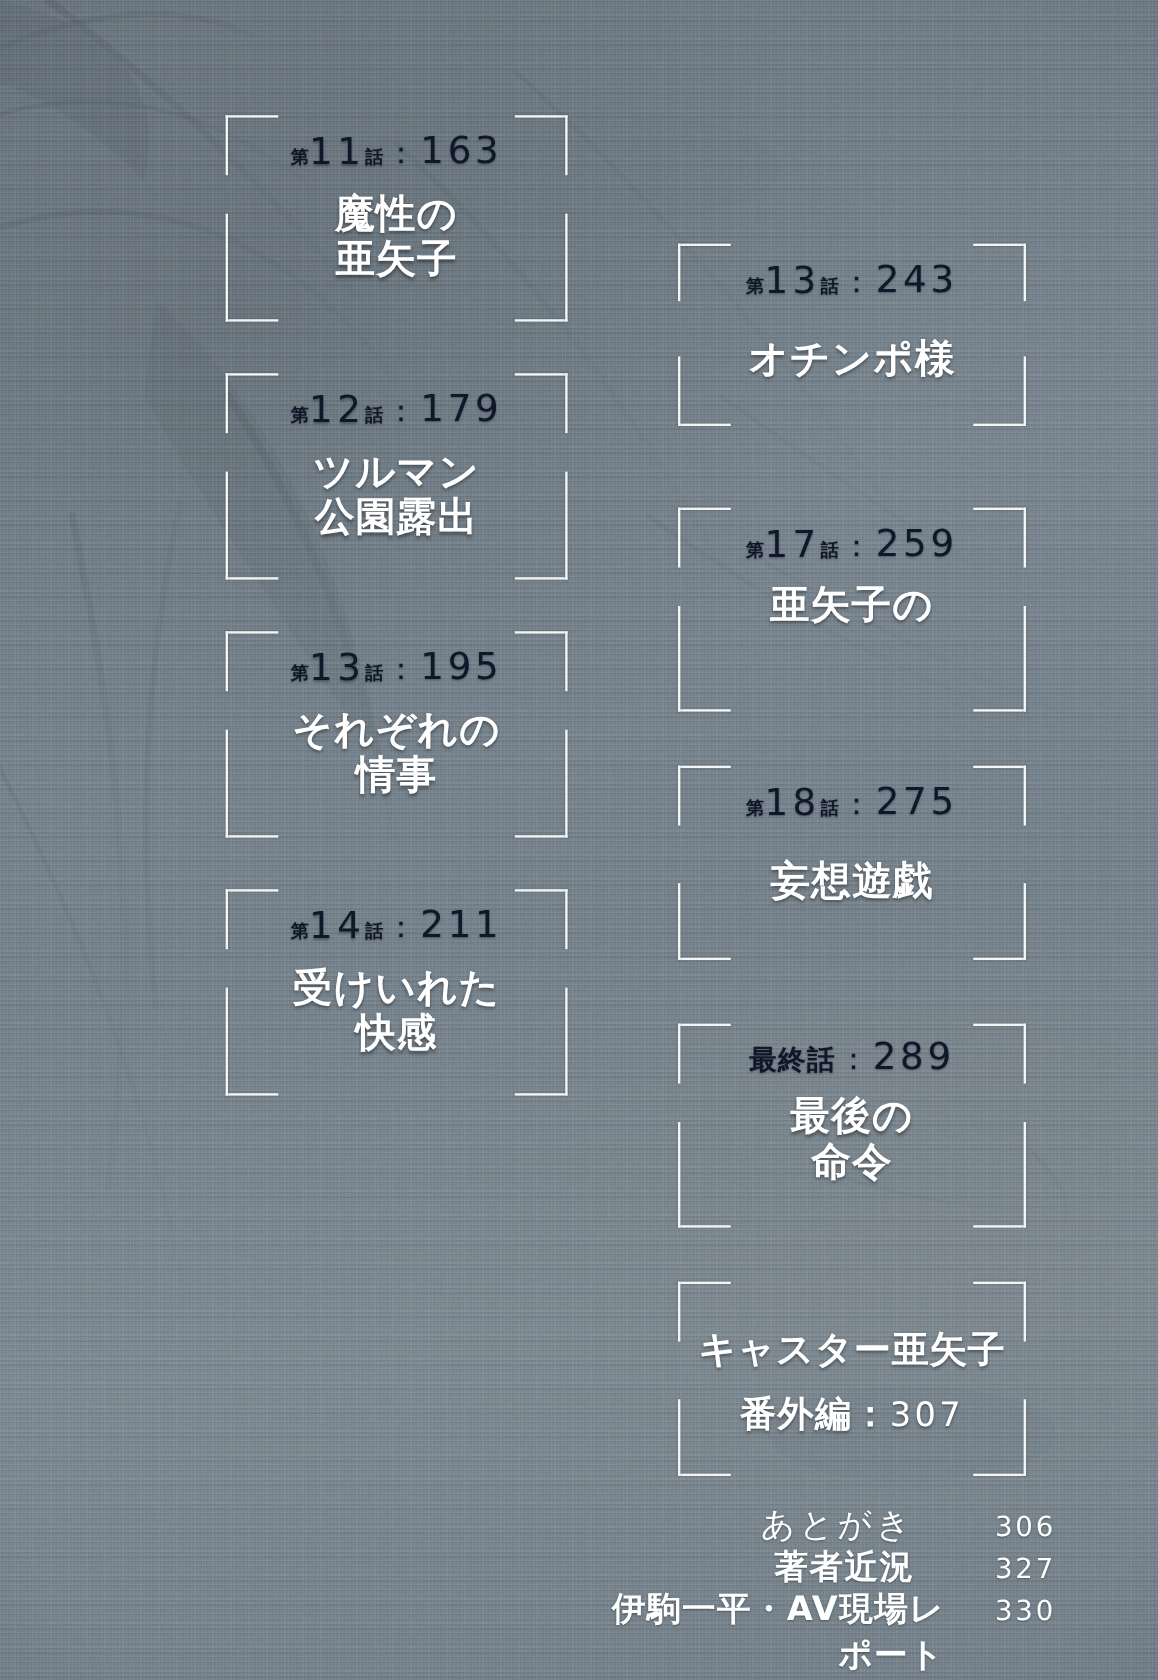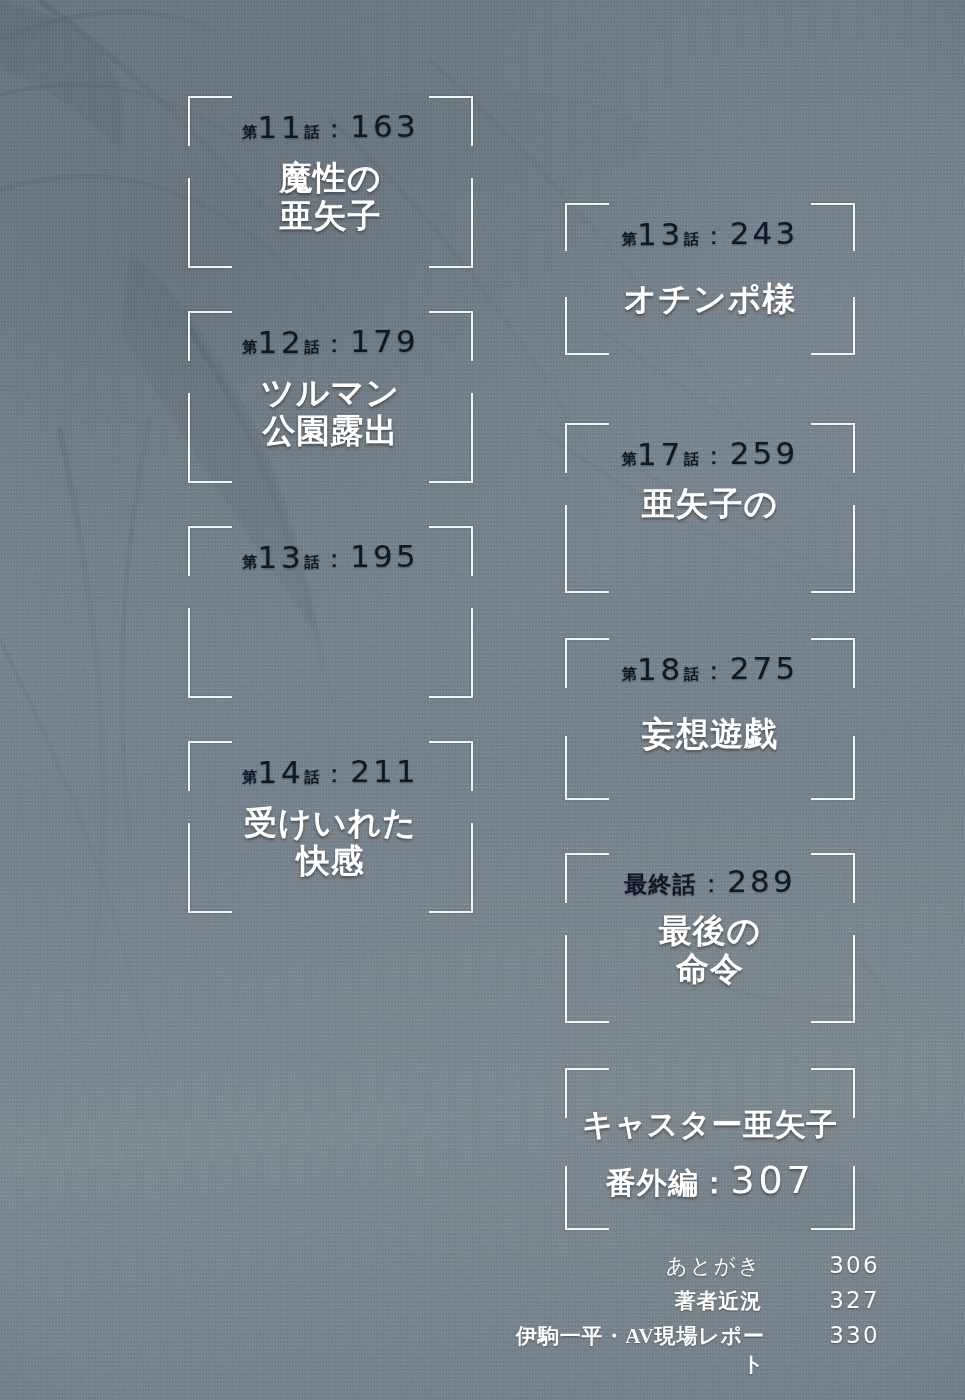--- a/index.html
+++ b/index.html
@@ -88,36 +88,35 @@
     text-shadow:0 2px 3px rgba(0,0,0,0.40);
     line-height:1.14;
     letter-spacing:.03em;
   }
   .t1{font-size:33px;}
 
   .bonus-l1{font-size:31px;font-weight:700;letter-spacing:.02em;
     text-shadow:0 2px 3px rgba(0,0,0,0.40);}
   .bonus-l2{font-size:30px;font-weight:700;letter-spacing:.04em;
     text-shadow:0 2px 3px rgba(0,0,0,0.40);}
-  .bonus-l2 .pg{font-size:38px;letter-spacing:.1em;font-weight:400;}
+  .bonus-l2 .pg{font-size:28px;letter-spacing:.1em;font-weight:400;}
 
   
   #backmatter{
     position:absolute;left:500px;top:1252px;width:380px;
     color:#fdfefe;
   }
   .bm-row{
     display:flex;align-items:baseline;justify-content:flex-end;
     height:35px;
   }
   .bm-label{
-    font-size:21px;font-weight:700;letter-spacing:.04em;
+    font-size:28px;font-weight:700;letter-spacing:.04em;
     text-shadow:0 1px 2px rgba(0,0,0,0.35);
     text-align:right;
-    font-family:Liberation Serif, serif;
   }
   .bm-row.r1 .bm-label{font-weight:400;letter-spacing:.12em;}
   .bm-page{
     width:118px;text-align:right;
     font-size:23px;font-weight:400;letter-spacing:.1em;
     text-shadow:0 1px 2px rgba(0,0,0,0.35);
   }
 </style>
 </head>
 <body>
@@ -218,20 +217,24 @@
       <i class="h" style="left:0;bottom:0;width:44px;"></i>
       <i class="h" style="right:0;bottom:0;width:44px;"></i>
       <i class="v" style="left:0;top:0;height:50px;"></i>
       <i class="v" style="right:0;top:0;height:50px;"></i>
       <i class="v" style="left:0;bottom:0;height:90px;"></i>
       <i class="v" style="right:0;bottom:0;height:90px;"></i>
     </div>
     <div class="ep-line" style="padding-top:12px;">
       <span class="kdai">第</span><span class="num">13</span><span class="kwa">話</span><span class="colon">：</span><span class="pg">195</span>
     </div>
+    <div class="title t1" style="padding-top:14px;">
+      <div>それぞれの</div>
+      <div>情事</div>
+    </div>
   </div>
 
   <div class="toc-box" style="left:188px;top:741px;width:285px;height:172px;">
     <div class="brk" style="inset:0;">
       <i class="h" style="left:0;top:0;width:44px;"></i>
       <i class="h" style="right:0;top:0;width:44px;"></i>
       <i class="h" style="left:0;bottom:0;width:44px;"></i>
       <i class="h" style="right:0;bottom:0;width:44px;"></i>
       <i class="v" style="left:0;top:0;height:50px;"></i>
       <i class="v" style="right:0;top:0;height:50px;"></i>

